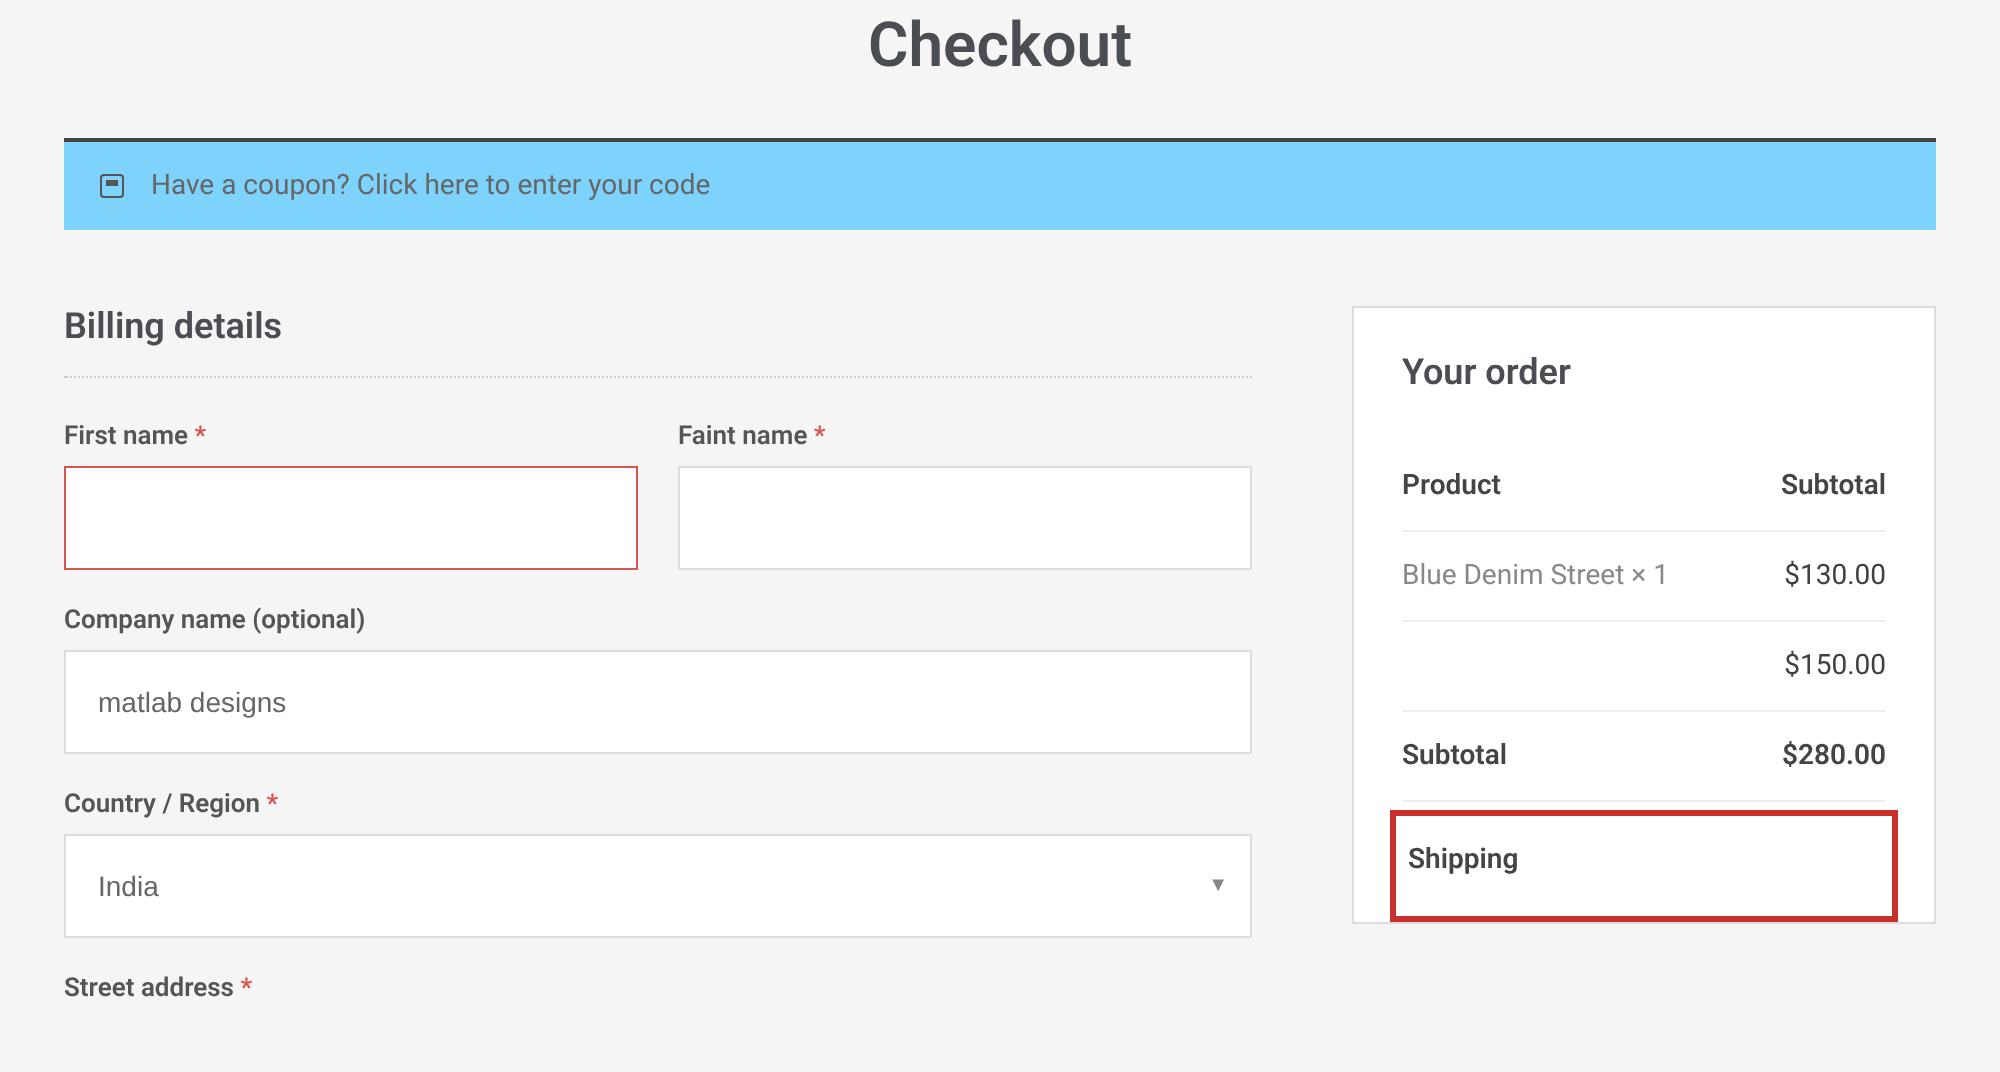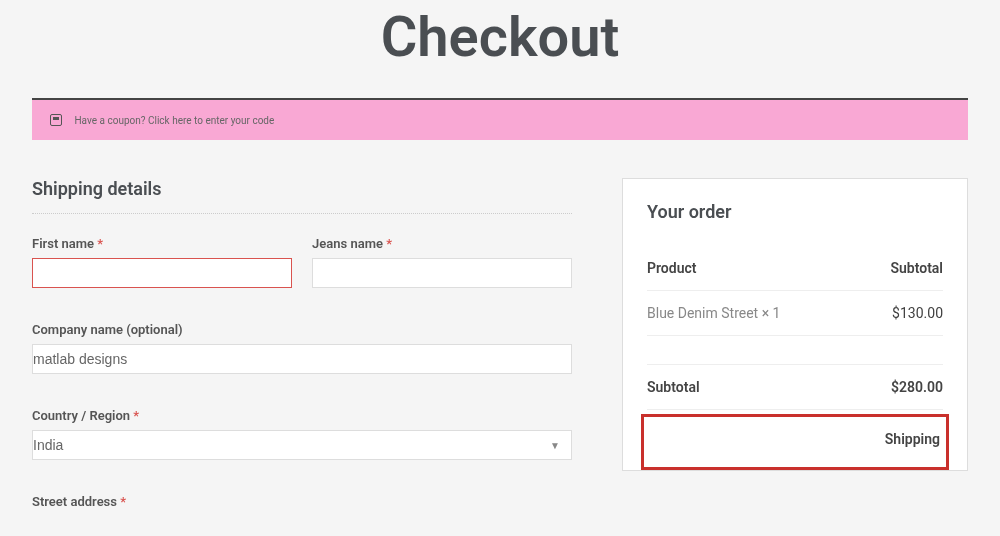--- a/index.html
+++ b/index.html
@@ -6,34 +6,34 @@
     body {
       font-family: -apple-system, BlinkMacSystemFont, "Segoe UI", Roboto, Helvetica, Arial, sans-serif;
       background: #f5f5f5;
       color: #555;
       width: 1000px;
       height: 536px;
       overflow: hidden;
     }
     .page-title {
       text-align: center;
-      font-size: 56px;
+      font-size: 31px;
       font-weight: 600;
       color: #4a4e52;
       padding: 4px 0 28px 0;
     }
     .container {
       padding: 0 32px;
     }
     .coupon-bar {
-      background: #f9a8d4;
+      background: #7dd3fc;
       border-top: 2px solid #444;
       padding: 14px 18px;
       margin-bottom: 38px;
-      font-size: 10px;
+      font-size: 14px;
       color: #666;
     }
     .coupon-icon {
       display: inline-block;
       width: 12px;
       height: 12px;
       border: 1.5px solid #555;
       border-radius: 2px;
       margin-right: 10px;
       vertical-align: -2px;
@@ -49,56 +49,56 @@
       background: #555;
     }
     .columns {
       display: flex;
       gap: 50px;
     }
     .left-col {
       flex: 1;
     }
     .right-col {
-      width: 346px;
+      width: 292px;
     }
     .section-heading {
       font-size: 18px;
       font-weight: 600;
       color: #4a4e52;
       padding-bottom: 14px;
       border-bottom: 1px dotted #ccc;
       margin-bottom: 22px;
     }
     .form-row {
       display: flex;
       gap: 20px;
-      margin-bottom: 34px;
+      margin-bottom: 18px;
     }
     .form-field {
       flex: 1;
     }
     .form-field.full {
       width: 100%;
     }
     .field-label {
       display: block;
       font-size: 13px;
       color: #555;
       font-weight: 600;
       margin-bottom: 7px;
     }
     .required {
       color: #d9534f;
     }
     .field-input {
       width: 100%;
-      height: 30px;
+      height: 52px;
       border: 1px solid #ddd;
-      padding: 0 0;
+      padding: 0 16px;
       font-size: 14px;
       color: #666;
       background: #fff;
     }
     .field-input.invalid {
       border-color: #d9534f;
     }
     .select-wrap {
       position: relative;
     }
@@ -143,21 +143,21 @@
       min-width: 80px;
       color: #404040;
     }
     .order-row.strong .prod,
     .order-row.strong .sub {
       font-weight: 600;
       color: #444;
     }
     .shipping-highlight {
       display: flex;
-      justify-content: flex-end;
+      justify-content: flex-start;
       align-items: flex-start;
       padding: 14px 6px 20px 6px;
       margin: 4px -6px 0 -6px;
       border: 3px solid #c9302c;
       font-size: 14px;
     }
     .shipping-highlight .prod {
       font-weight: 600;
       color: #444;
     }
@@ -177,32 +177,32 @@
 
   <div class="coupon-bar">
     <span class="coupon-icon"></span>
     <span>Have a coupon?</span>
     <span> </span>
     <span>Click here to enter your code</span>
   </div>
 
   <div class="columns">
     <div class="left-col">
-      <h3 class="section-heading">Shipping details</h3>
+      <h3 class="section-heading">Billing details</h3>
 
       <div class="form-row">
         <div class="form-field">
           <label class="field-label">
             <span>First name</span> <span class="required">*</span>
           </label>
           <input class="field-input invalid" type="text" value="" style="">
         </div>
         <div class="form-field">
           <label class="field-label">
-            <span>Jeans name</span> <span class="required">*</span>
+            <span>Faint name</span> <span class="required">*</span>
           </label>
           <input class="field-input" type="text" value="" style="">
         </div>
       </div>
 
       <div class="form-row">
         <div class="form-field full">
           <label class="field-label">Company name (optional)</label>
           <input class="field-input" type="text" value="matlab designs" style="">
         </div>
@@ -241,20 +241,21 @@
         <div class="order-row">
           <div class="prod">
             <span>Blue Denim Street</span>
             <span> </span>
             <span>× 1</span>
           </div>
           <div class="sub">$130.00</div>
         </div>
 
         <div class="order-row">
+          <div class="sub">$150.00</div>
         </div>
 
         <div class="order-row strong">
           <div class="prod">Subtotal</div>
           <div class="sub">$280.00</div>
         </div>
 
         <div class="shipping-highlight">
           <div class="prod">Shipping</div>
         </div>

